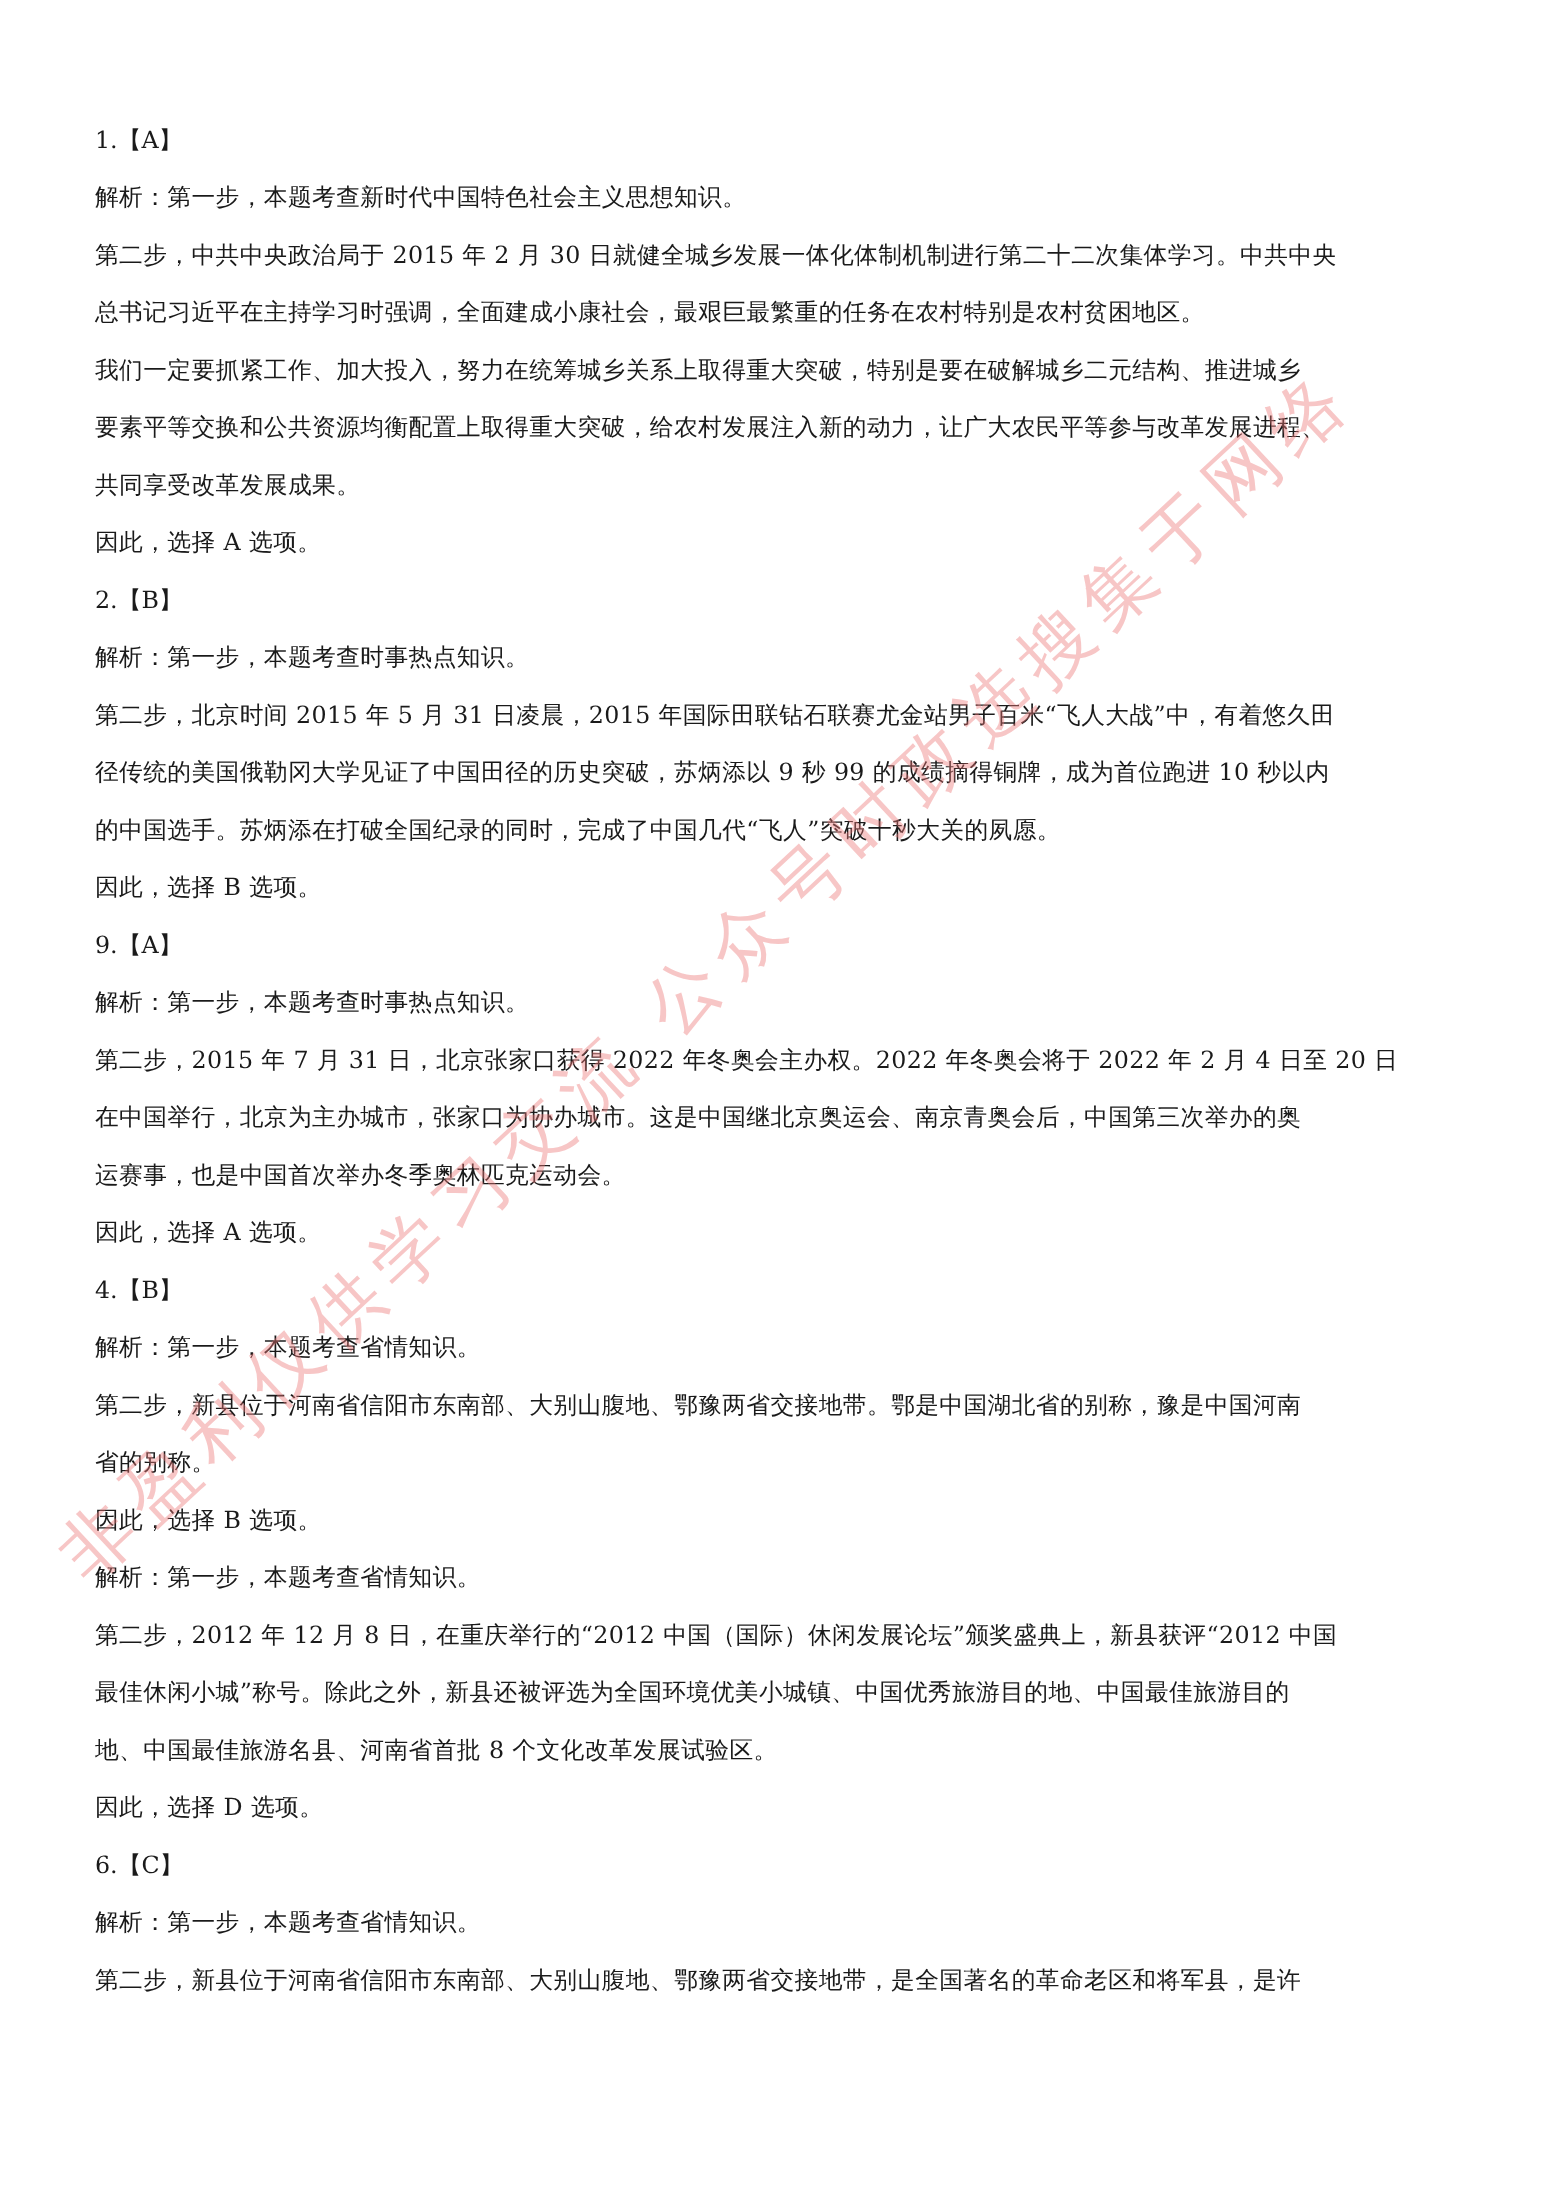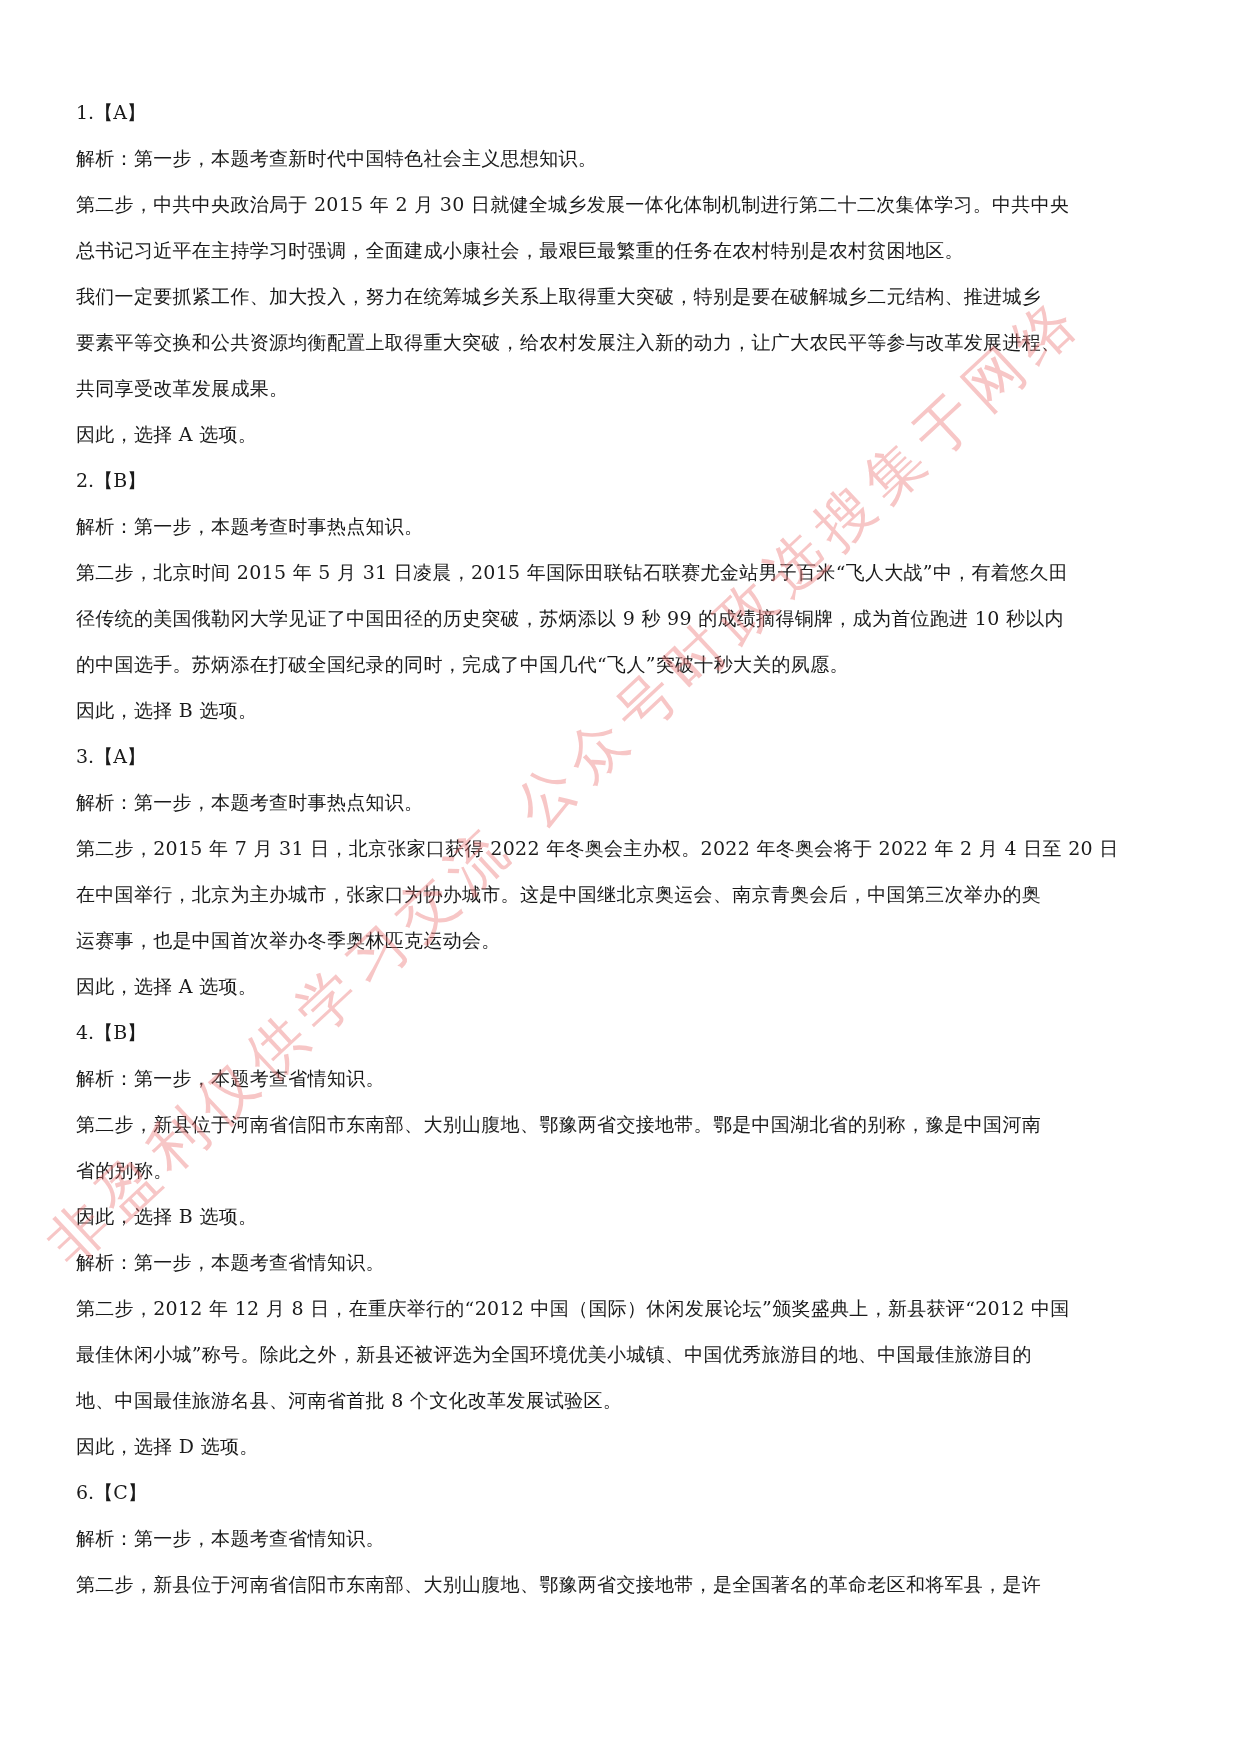--- a/index.html
+++ b/index.html
@@ -42,21 +42,21 @@
     <div class="question">
       <div class="qnum">2.【B】</div>
       <div class="line">解析：第一步，本题考查时事热点知识。</div>
       <div class="line">第二步，北京时间 2015 年 5 月 31 日凌晨，2015 年国际田联钻石联赛尤金站男子百米“飞人大战”中，有着悠久田</div>
       <div class="line">径传统的美国俄勒冈大学见证了中国田径的历史突破，苏炳添以 9 秒 99 的成绩摘得铜牌，成为首位跑进 10 秒以内</div>
       <div class="line">的中国选手。苏炳添在打破全国纪录的同时，完成了中国几代“飞人”突破十秒大关的夙愿。</div>
       <div class="line">因此，选择 B 选项。</div>
     </div>
 
     <div class="question">
-      <div class="qnum">3.【A】</div>
+      <div class="qnum">9.【A】</div>
       <div class="line">解析：第一步，本题考查时事热点知识。</div>
       <div class="line">第二步，2015 年 7 月 31 日，北京张家口获得 2022 年冬奥会主办权。2022 年冬奥会将于 2022 年 2 月 4 日至 20 日</div>
       <div class="line">在中国举行，北京为主办城市，张家口为协办城市。这是中国继北京奥运会、南京青奥会后，中国第三次举办的奥</div>
       <div class="line">运赛事，也是中国首次举办冬季奥林匹克运动会。</div>
       <div class="line">因此，选择 A 选项。</div>
     </div>
 
     <div class="question">
       <div class="qnum">4.【B】</div>
       <div class="line">解析：第一步，本题考查省情知识。</div>

